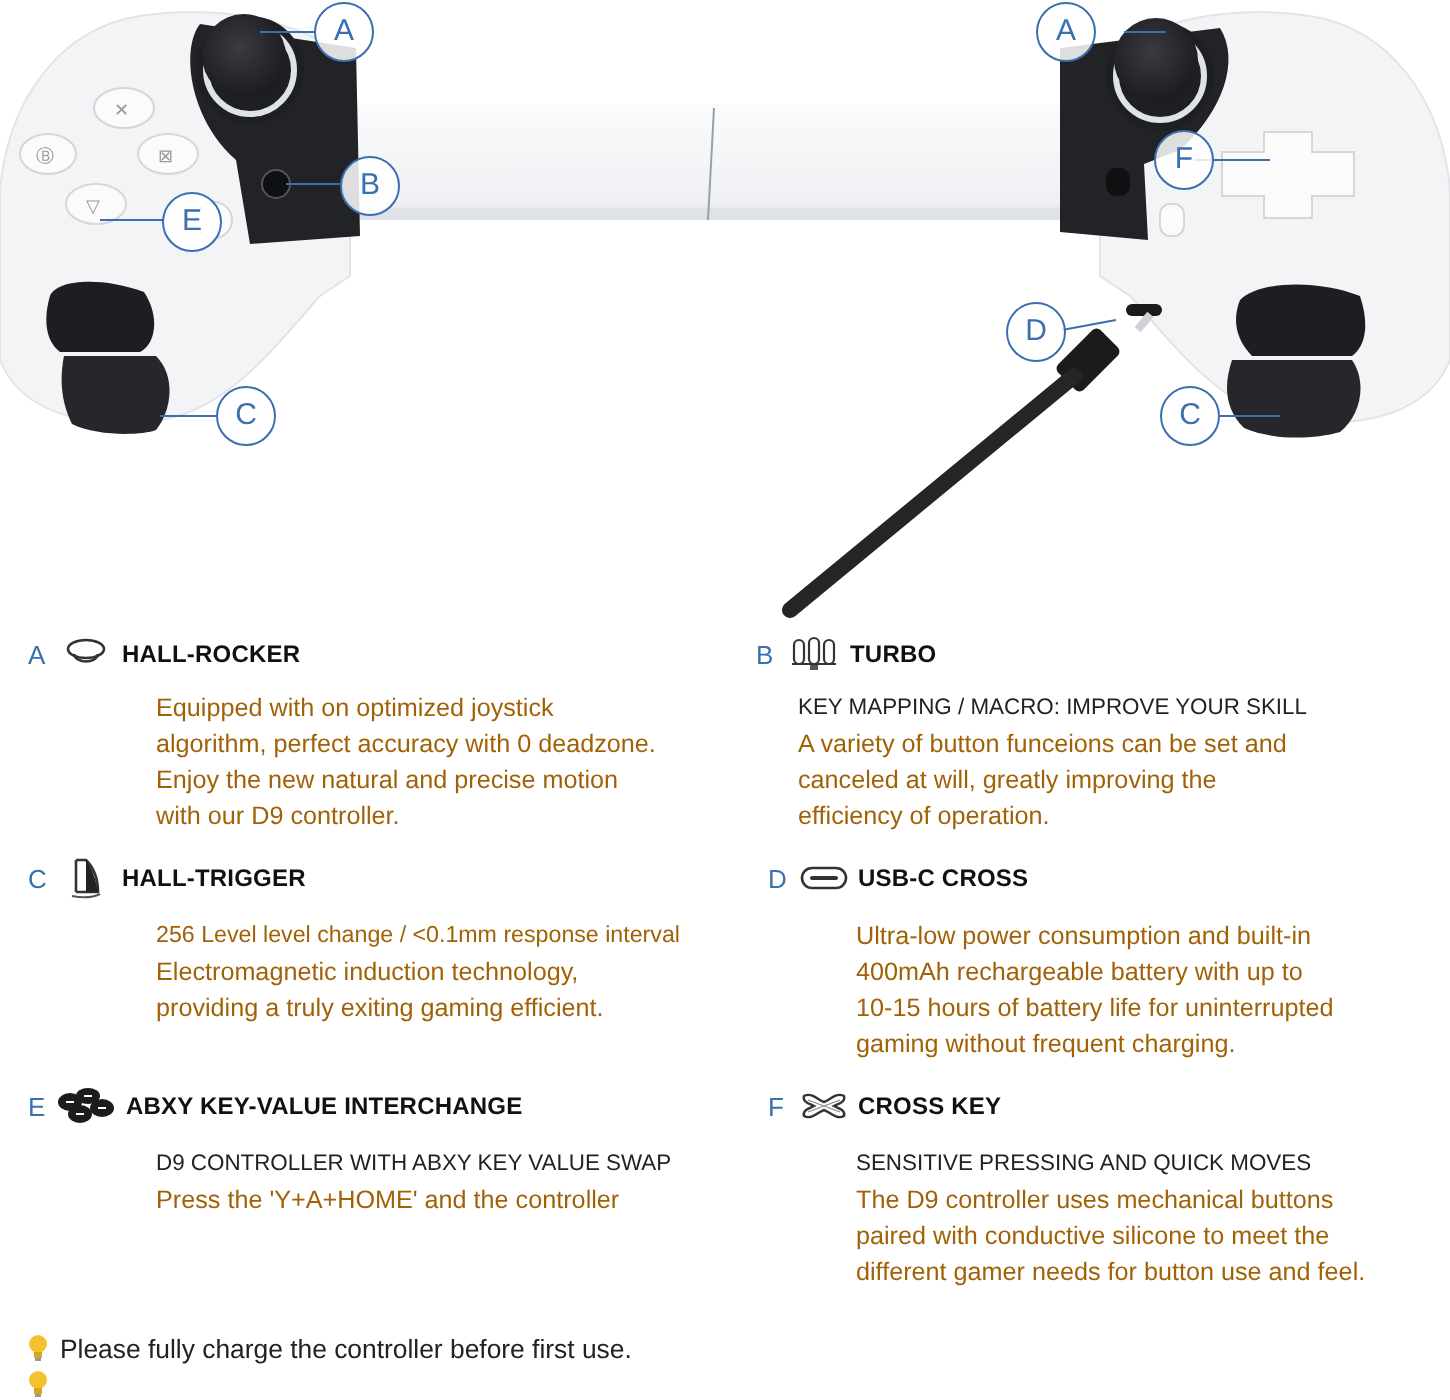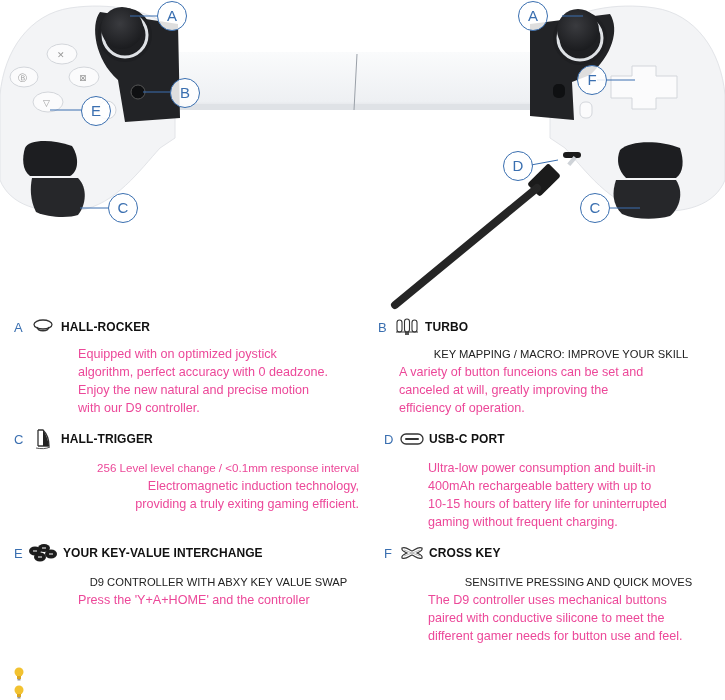--- a/index.html
+++ b/index.html
@@ -16,22 +16,22 @@
     color: #3a6fb0; font-size: 15px; line-height: 28px; text-align: center;
   }
 
   
   .feature { position: absolute; width: 345px; }
   .feature-head { display: flex; align-items: center; height: 22px; }
   .feature-letter { width: 16px; font-size: 13px; color: #3a6fb0; }
   .feature-icon { width: 26px; height: 20px; display: flex; align-items: center; justify-content: center; margin-right: 5px; }
   .feature-title { font-weight: bold; font-size: 12px; color: #111; letter-spacing: 0.1px; }
   .feature-body { margin-left: 64px; margin-top: 10px; }
-  .feature-sub { font-size: 11.2px; color: #222; line-height: 18px; text-align: center; }
-  .feature-line { font-size: 12.6px; color: #ec4899; line-height: 18px; white-space: nowrap; }
+  .feature-sub { font-size: 11.2px; color: #222; line-height: 18px; }
+  .feature-line { font-size: 12.6px; color: #a16207; line-height: 18px; white-space: nowrap; }
 
   
   .tips { position: absolute; left: 14px; top: 665px; }
   .tip { display: flex; align-items: center; height: 18px; font-size: 13.2px; color: #222; }
   .tip-icon { width: 10px; height: 14px; margin-right: 6px; display: flex; align-items: center; }
 </style>
 </head>
 <body>
 
 <div class="illustration">
@@ -179,37 +179,37 @@
     <span class="feature-letter">C</span>
     <span class="feature-icon">
       <svg width="18" height="22" viewBox="0 0 18 22">
           <path d="M4,2 L4,18 M4,2 L9,2 C13,6 15,12 15,18 L4,18" fill="none" stroke="#333" stroke-width="1.3"></path>
           <path d="M9,2 C12,6 14,12 15,18 L9,18 Z" fill="#222"></path>
           <path d="M2,20 C7,21 12,21 16,19" fill="none" stroke="#555" stroke-width="1"></path>
         </svg>
     </span>
     <span class="feature-title">HALL-TRIGGER</span>
   </div>
-  <div class="feature-body" style="margin-top:9px;text-align:right;">
+  <div class="feature-body" style="margin-top:9px;">
     <div class="feature-line" style="font-size:11.6px;">256 Level level change / &lt;0.1mm response interval</div>
     <div class="feature-line">Electromagnetic induction technology,</div>
     <div class="feature-line">providing a truly exiting gaming efficient.</div>
   </div>
 </div>
 
 <div class="feature" style="left:384px;top:428px;">
   <div class="feature-head">
     <span class="feature-letter">D</span>
     <span class="feature-icon" style="width:24px;">
       <svg width="24" height="12" viewBox="0 0 24 12">
           <rect x="1" y="1" width="22" height="10" rx="5" fill="none" stroke="#333" stroke-width="1.3"></rect>
           <rect x="5" y="5" width="14" height="2" rx="1" fill="#333"></rect>
         </svg>
     </span>
-    <span class="feature-title">USB-C PORT</span>
+    <span class="feature-title">USB-C CROSS</span>
   </div>
   <div class="feature-body" style="margin-left:44px;margin-top:9px;">
     <div class="feature-line">Ultra-low power consumption and built-in</div>
     <div class="feature-line">400mAh rechargeable battery with up to</div>
     <div class="feature-line">10-15 hours of battery life for uninterrupted</div>
     <div class="feature-line">gaming without frequent charging.</div>
   </div>
 </div>
 
 <div class="feature" style="left:14px;top:542px;">
@@ -224,21 +224,21 @@
             <ellipse cx="12" cy="13" rx="6" ry="4.5"></ellipse>
           </g>
           <g stroke="#fff" stroke-width="1">
             <line x1="5" y1="7" x2="9" y2="7"></line>
             <line x1="14" y1="4" x2="18" y2="4"></line>
             <line x1="21" y1="10" x2="25" y2="10"></line>
             <line x1="10" y1="13" x2="14" y2="13"></line>
           </g>
         </svg>
     </span>
-    <span class="feature-title">YOUR KEY-VALUE INTERCHANGE</span>
+    <span class="feature-title">ABXY KEY-VALUE INTERCHANGE</span>
   </div>
   <div class="feature-body" style="margin-top:9px;">
     <div class="feature-sub">D9 CONTROLLER WITH ABXY KEY VALUE SWAP</div>
     <div class="feature-line">Press the 'Y+A+HOME' and the controller</div>
   </div>
 </div>
 
 <div class="feature" style="left:384px;top:542px;">
   <div class="feature-head">
     <span class="feature-letter">F</span>
@@ -260,20 +260,21 @@
 
 <div class="tips">
   <div class="tip">
     <span class="tip-icon">
       <svg width="10" height="14" viewBox="0 0 10 14">
           <circle cx="5" cy="5" r="4.5" fill="#f2c230"></circle>
           <rect x="3" y="9" width="4" height="3" fill="#d9a520"></rect>
           <rect x="3.5" y="12" width="3" height="1.5" fill="#999"></rect>
         </svg>
     </span>
+    <span>Please fully charge the controller before first use.</span>
   </div>
   <div class="tip">
     <span class="tip-icon">
       <svg width="10" height="14" viewBox="0 0 10 14">
           <circle cx="5" cy="5" r="4.5" fill="#f2c230"></circle>
           <rect x="3" y="9" width="4" height="3" fill="#d9a520"></rect>
           <rect x="3.5" y="12" width="3" height="1.5" fill="#999"></rect>
         </svg>
     </span>
   </div>

